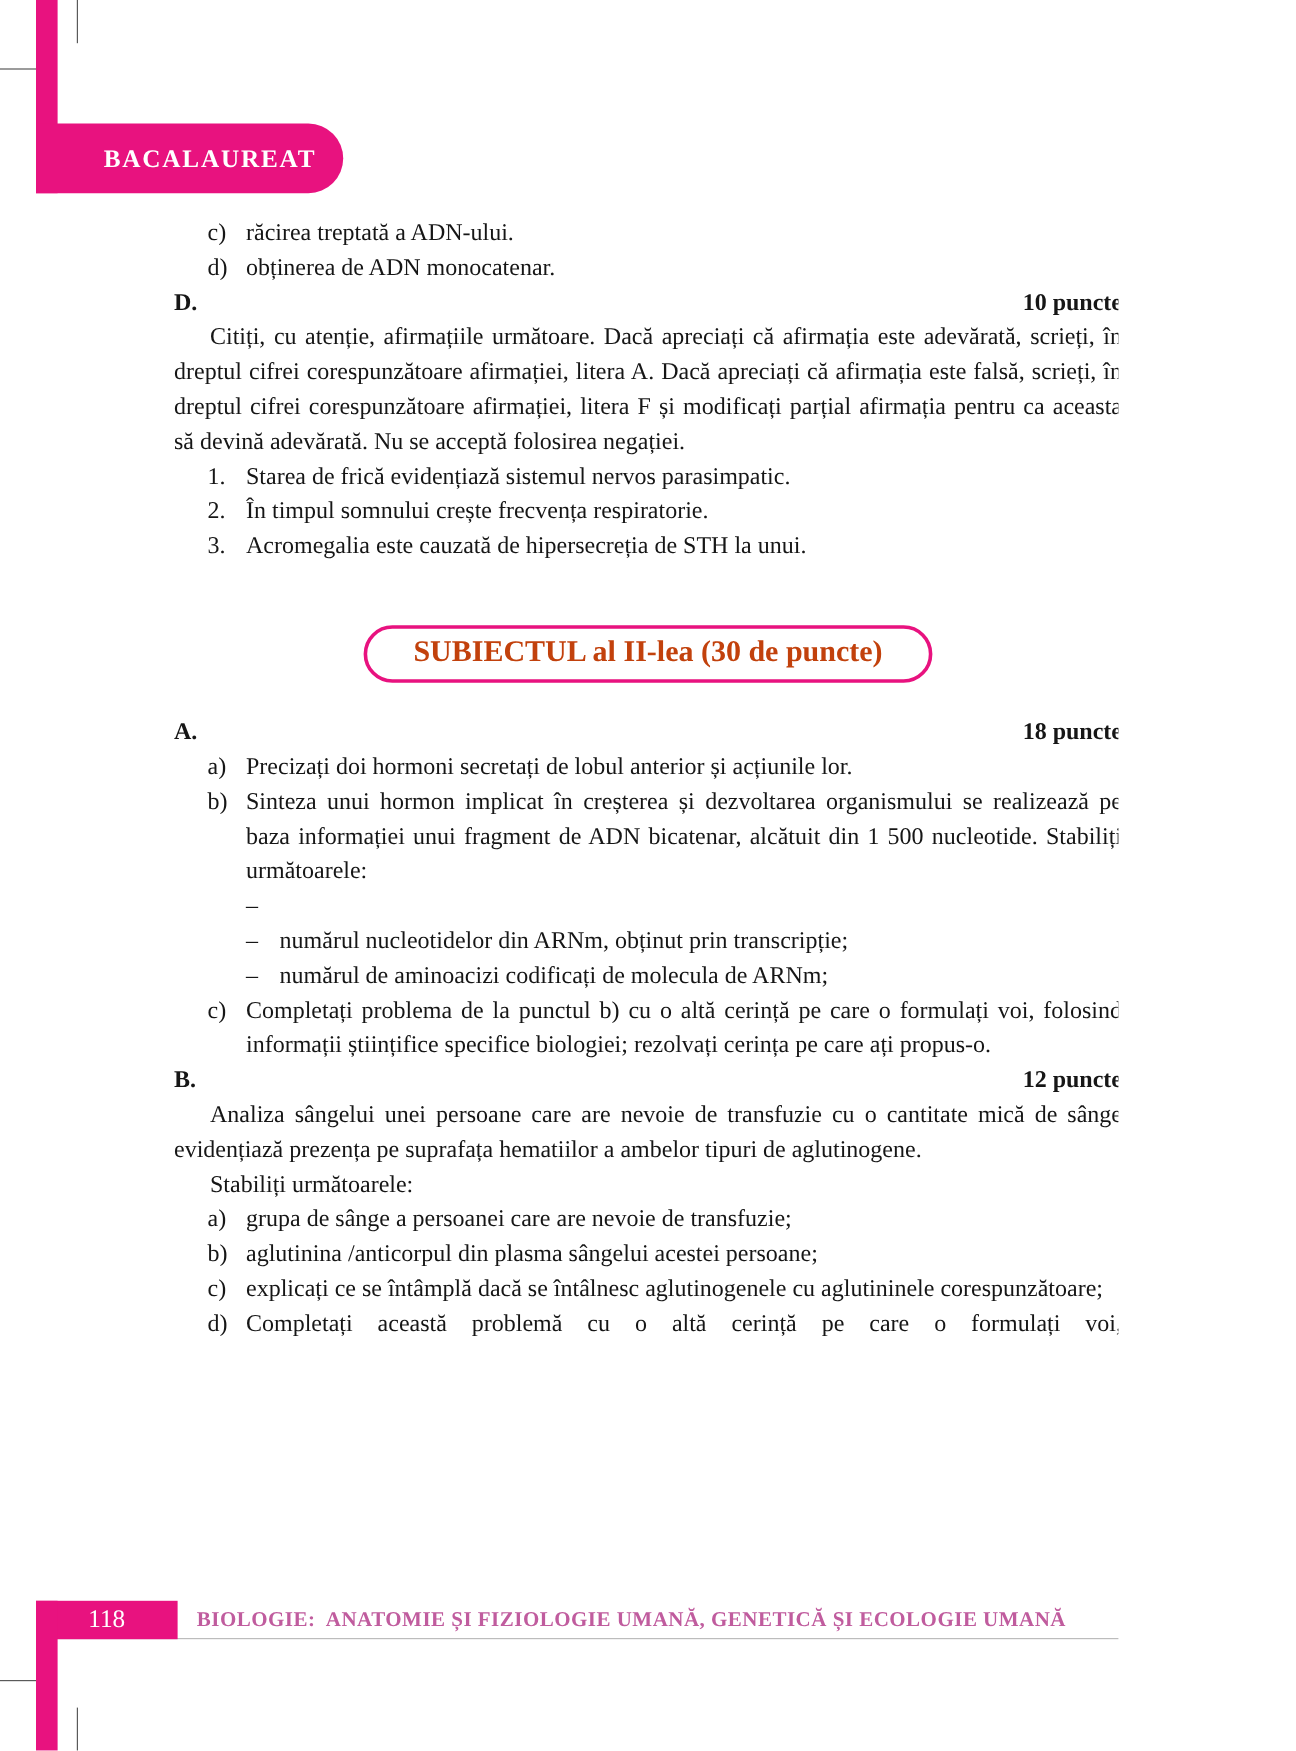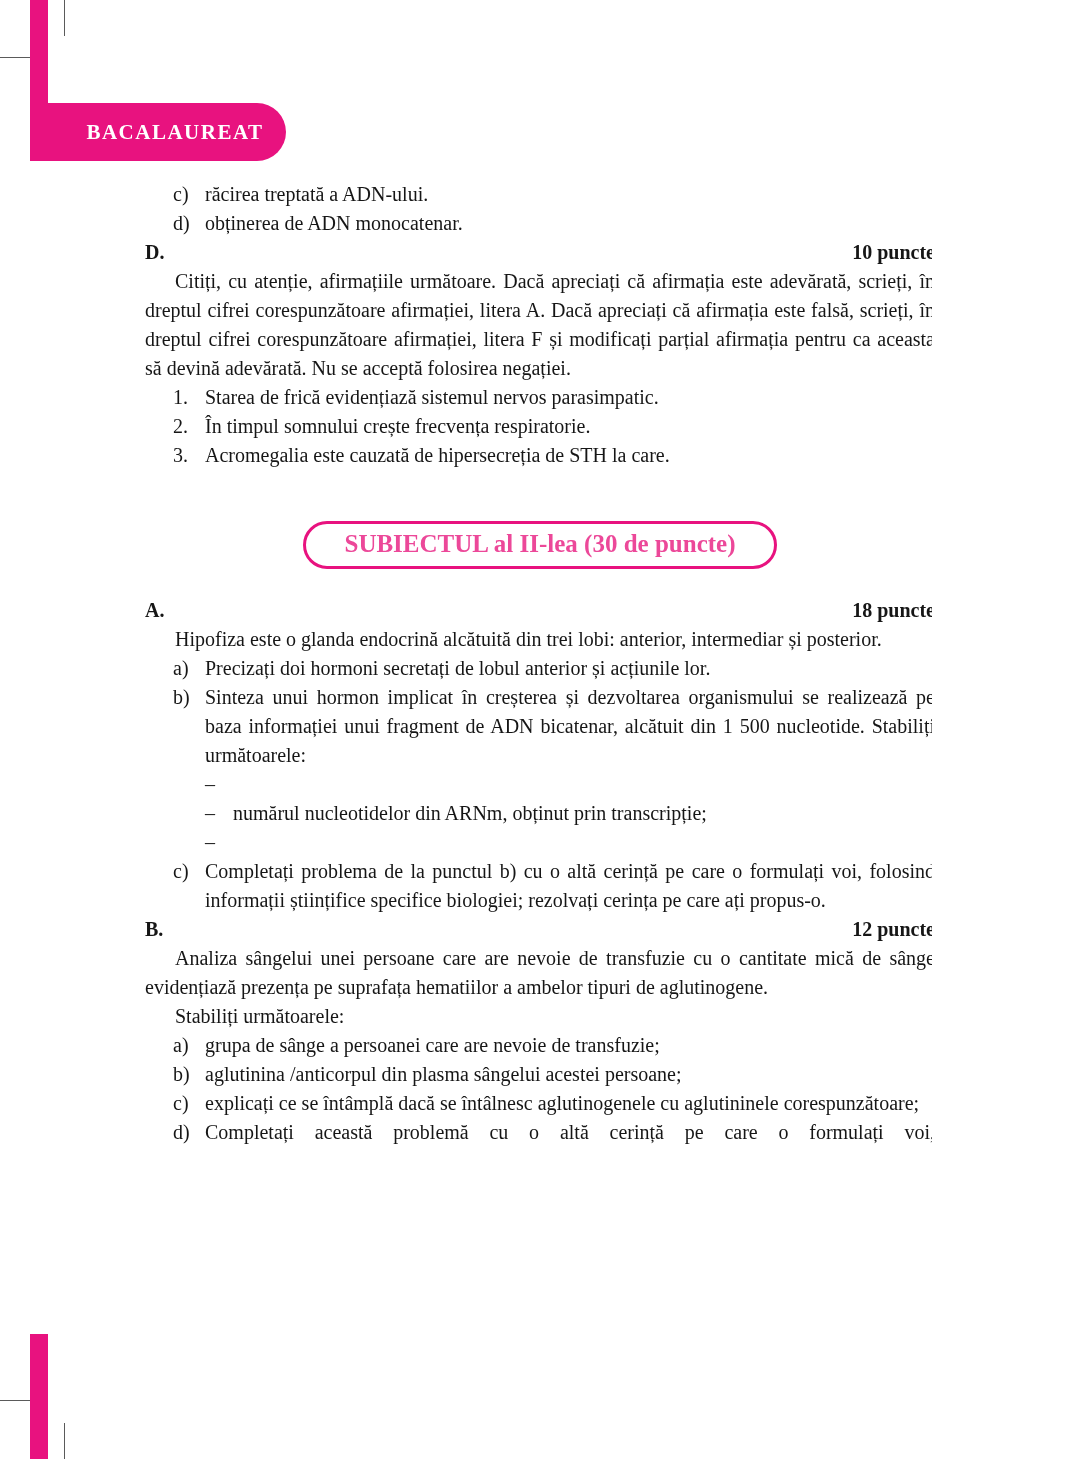--- a/index.html
+++ b/index.html
@@ -43,21 +43,21 @@
   .subitem .marker { flex:0 0 28px; }
   .subitem .item-text { flex:1; text-align:justify; }
   .stretch .item-text { text-align:justify; text-align-last:justify; }
   .sect-head { display:flex; justify-content:space-between; font-weight:bold; }
   .para { text-align:justify; text-indent:30px; }
   .lead { text-indent:30px; }
 
   .pill-wrap { text-align:center; margin:51px 0 27px; }
   .pill {
     display:inline-block; border:3px solid var(--pink); border-radius:24px;
-    padding:3px 38px 6px; font-weight:bold; font-size:25px; line-height:33px; color:#ec4899;
+    padding:3px 38px 6px; font-weight:bold; font-size:25px; line-height:33px; color:#c2410c;
   }
 
   
   .footer {
     position:absolute; left:30px; top:1334px; width:981px; height:32px;
     display:flex; align-items:center; border-bottom:1px solid #bcbcbc;
   }
   .pagenum {
     width:118px; height:32px; background:var(--pink); color:#ffffff;
     display:flex; align-items:center; justify-content:center; font-size:21px;
@@ -104,51 +104,51 @@
     <div class="row item">
       <span class="marker">1.</span>
       <span class="item-text">Starea de frică evidențiază sistemul nervos parasimpatic.</span>
     </div>
     <div class="row item">
       <span class="marker">2.</span>
       <span class="item-text">În timpul somnului crește frecvența respiratorie.</span>
     </div>
     <div class="row item">
       <span class="marker">3.</span>
-      <span class="item-text">Acromegalia este cauzată de hipersecreția de STH la care.</span>
+      <span class="item-text">Acromegalia este cauzată de hipersecreția de STH la unui.</span>
     </div>
 
     <div class="pill-wrap">
       <span class="pill">SUBIECTUL al II-lea (30 de puncte)</span>
     </div>
 
     <div class="sect-head">
       <span>A.</span>
       <span>18 puncte</span>
     </div>
-    <p class="para">Hipofiza este o glanda endocrină alcătuită din trei lobi: anterior, intermediar și posterior.</p>
 
     <div class="row item">
       <span class="marker">a)</span>
       <span class="item-text">Precizați doi hormoni secretați de lobul anterior și acțiunile lor.</span>
     </div>
     <div class="row item">
       <span class="marker">b)</span>
       <span class="item-text">Sinteza unui hormon implicat în creșterea și dezvoltarea organismului se realizează pe baza informației unui fragment de ADN bicatenar, alcătuit din 1 500 nucleotide. Stabiliți următoarele:</span>
     </div>
 
     <div class="row subitem">
       <span class="marker">–</span>
     </div>
     <div class="row subitem">
       <span class="marker">–</span>
       <span class="item-text">numărul nucleotidelor din ARNm, obținut prin transcripție;</span>
     </div>
     <div class="row subitem">
       <span class="marker">–</span>
+      <span class="item-text">numărul de aminoacizi codificați de molecula de ARNm;</span>
     </div>
 
     <div class="row item">
       <span class="marker">c)</span>
       <span class="item-text">Completați problema de la punctul b) cu o altă cerință pe care o formulați voi, folosind informații științifice specifice biologiei; rezolvați cerința pe care ați propus-o.</span>
     </div>
 
     <div class="sect-head">
       <span>B.</span>
       <span>12 puncte</span>
@@ -168,15 +168,19 @@
       <span class="marker">c)</span>
       <span class="item-text">explicați ce se întâmplă dacă se întâlnesc aglutinogenele cu aglutininele corespunzătoare;</span>
     </div>
     <div class="row item stretch">
       <span class="marker">d)</span>
       <span class="item-text">Completați această problemă cu o altă cerință pe care o formulați voi,</span>
     </div>
 
   </div>
 
+  <div class="footer">
+    <div class="pagenum">118</div>
+    <div class="footer-title">BIOLOGIE:  ANATOMIE ȘI FIZIOLOGIE UMANĂ, GENETICĂ ȘI ECOLOGIE UMANĂ</div>
+  </div>
   <div class="strip strip-bottom"></div>
 
 </div>
 
 </body></html>

